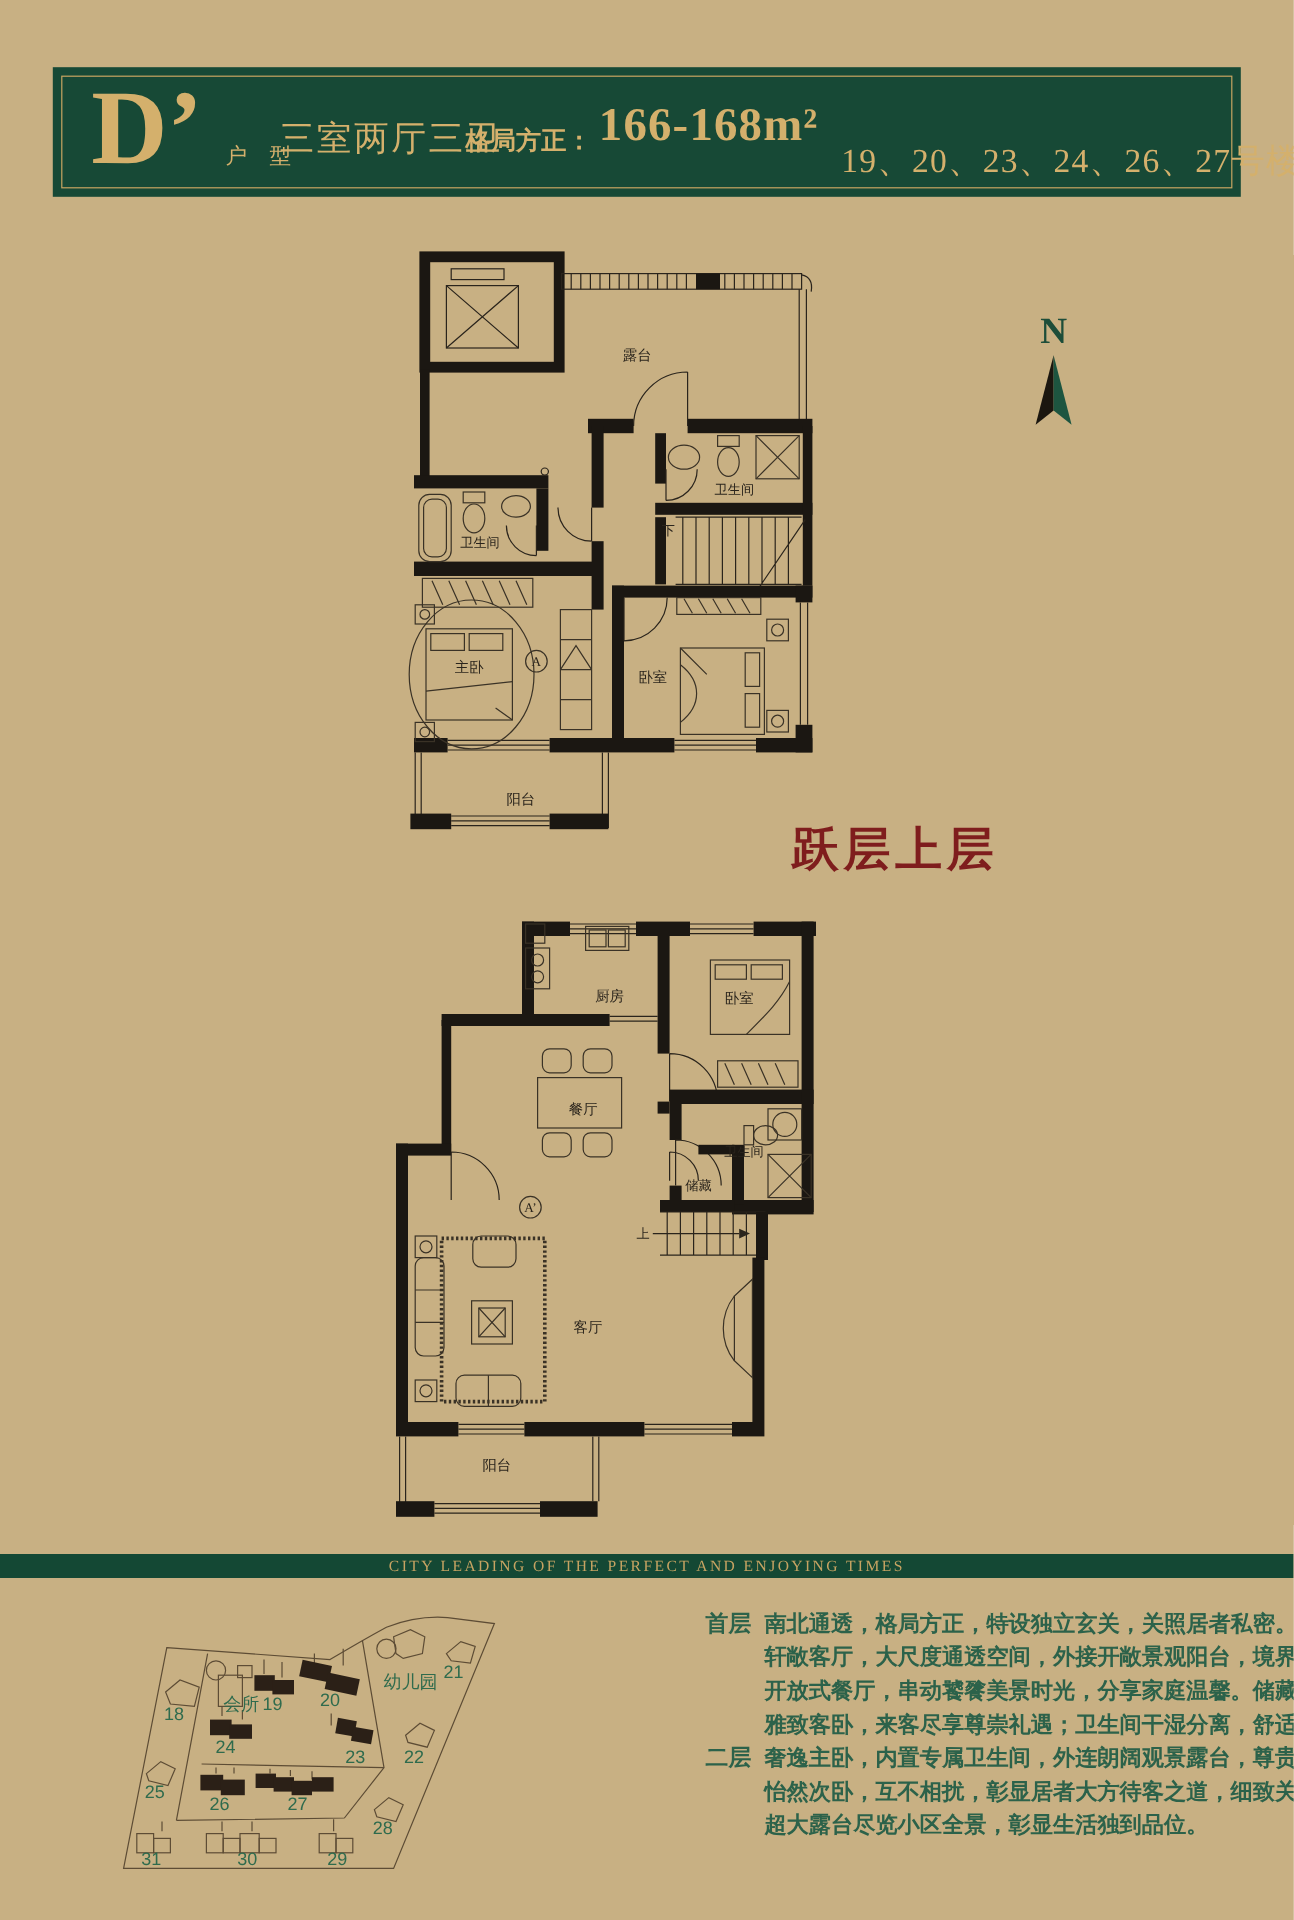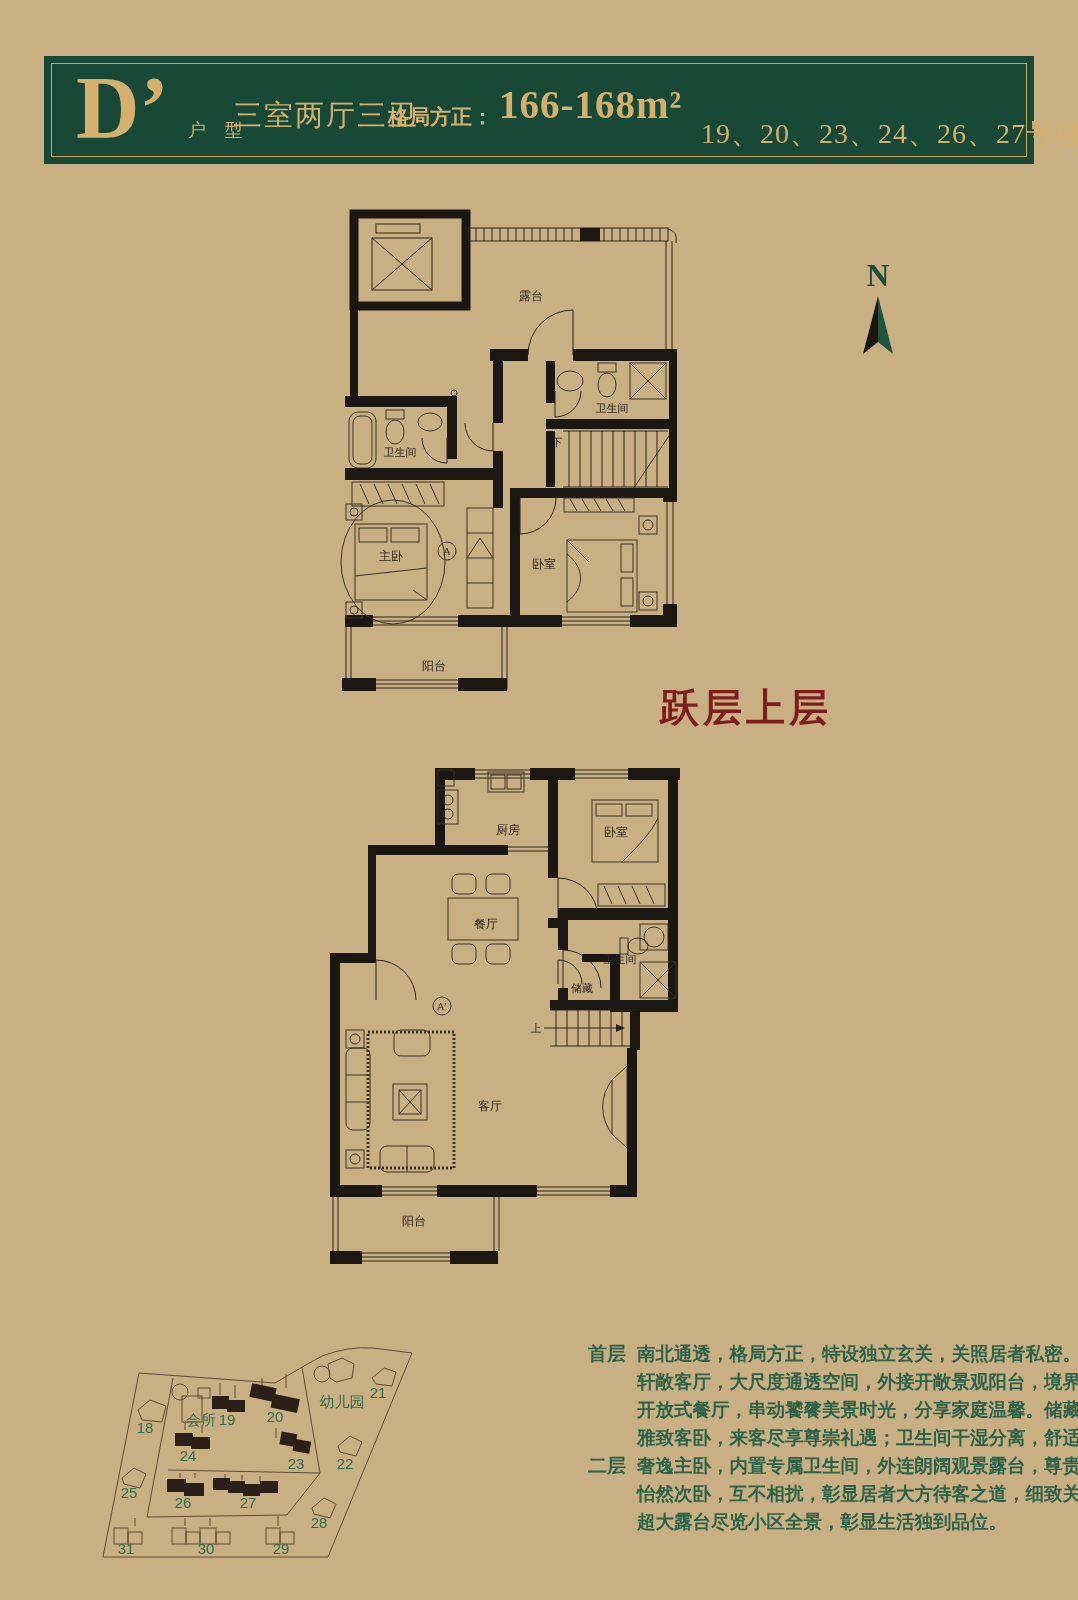--- a/index.html
+++ b/index.html
@@ -286,20 +286,23 @@
       <text x="300" y="215" class="rm rms">卫生间</text>
       <text x="262" y="244" class="rm rms">储藏</text>
       <text x="170" y="362" class="rm">客厅</text>
       <text x="94" y="477" class="rm">阳台</text>
       <text x="216" y="284" class="rm rms">上</text>
       <circle cx="122" cy="258" r="9" class="furn"></circle>
       <text x="122" y="262" class="rm rms">A’</text>
     </g>
   </svg>
 
+  <div class="slogan">
+    <span>CITY LEADING OF THE PERFECT AND ENJOYING TIMES</span>
+  </div>
 
   <svg class="sitemap" width="480" height="270" viewBox="0 0 480 270">
     <g>
       <path class="map-line" d="M49,43 L185,53 Q210,38 232,26 Q258,16 283,18 L322,23 L238,227 L13,227 Z"></path>
       <path class="map-line" d="M83,48 L57,187 M57,187 L197,185 M197,185 L230,143 L212,37 M78,140 L230,143"></path>
       <path class="map-line" d="M130,65 V53 M145,68 V55 M172,62 V48 M196,58 V44 M95,100 V92 M112,103 V95 M186,108 V98 M90,148 V143 M105,148 V143 M135,148 V144 M152,150 V145 M170,153 V146 M45,196 V188 M95,196 V188 M120,196 V188 M188,196 V186"></path>
     </g>
     <g>
       <rect x="122" y="66" width="17" height="13" class="map-bld"></rect>
         <rect x="137" y="70" width="18" height="12" class="map-bld"></rect>

